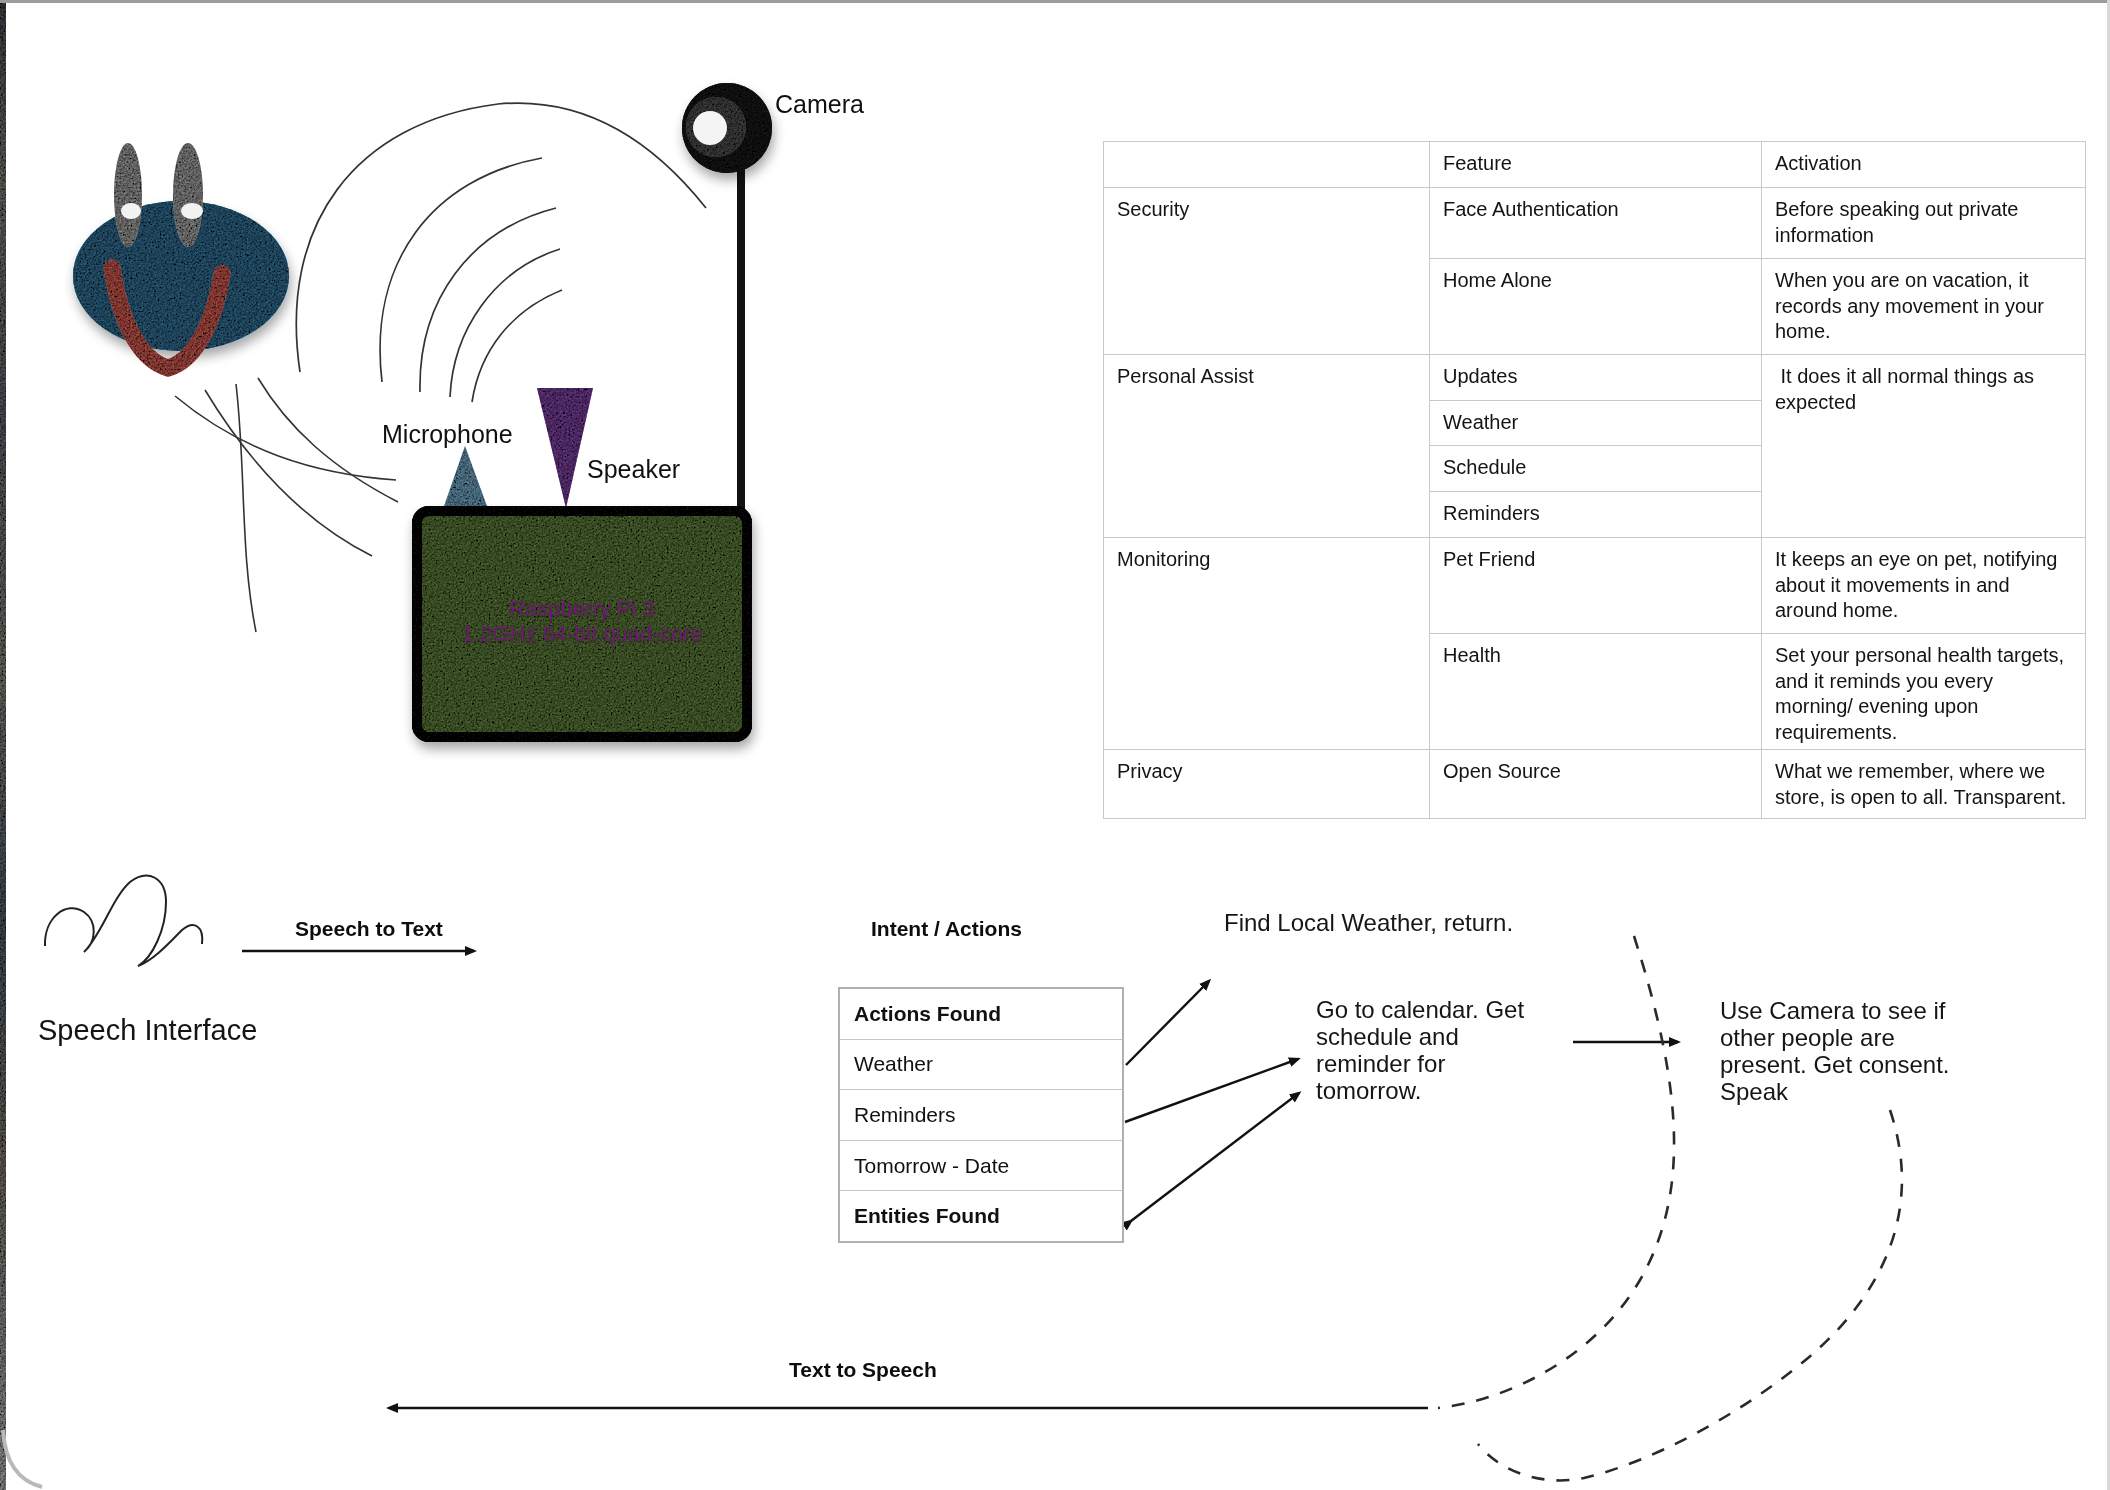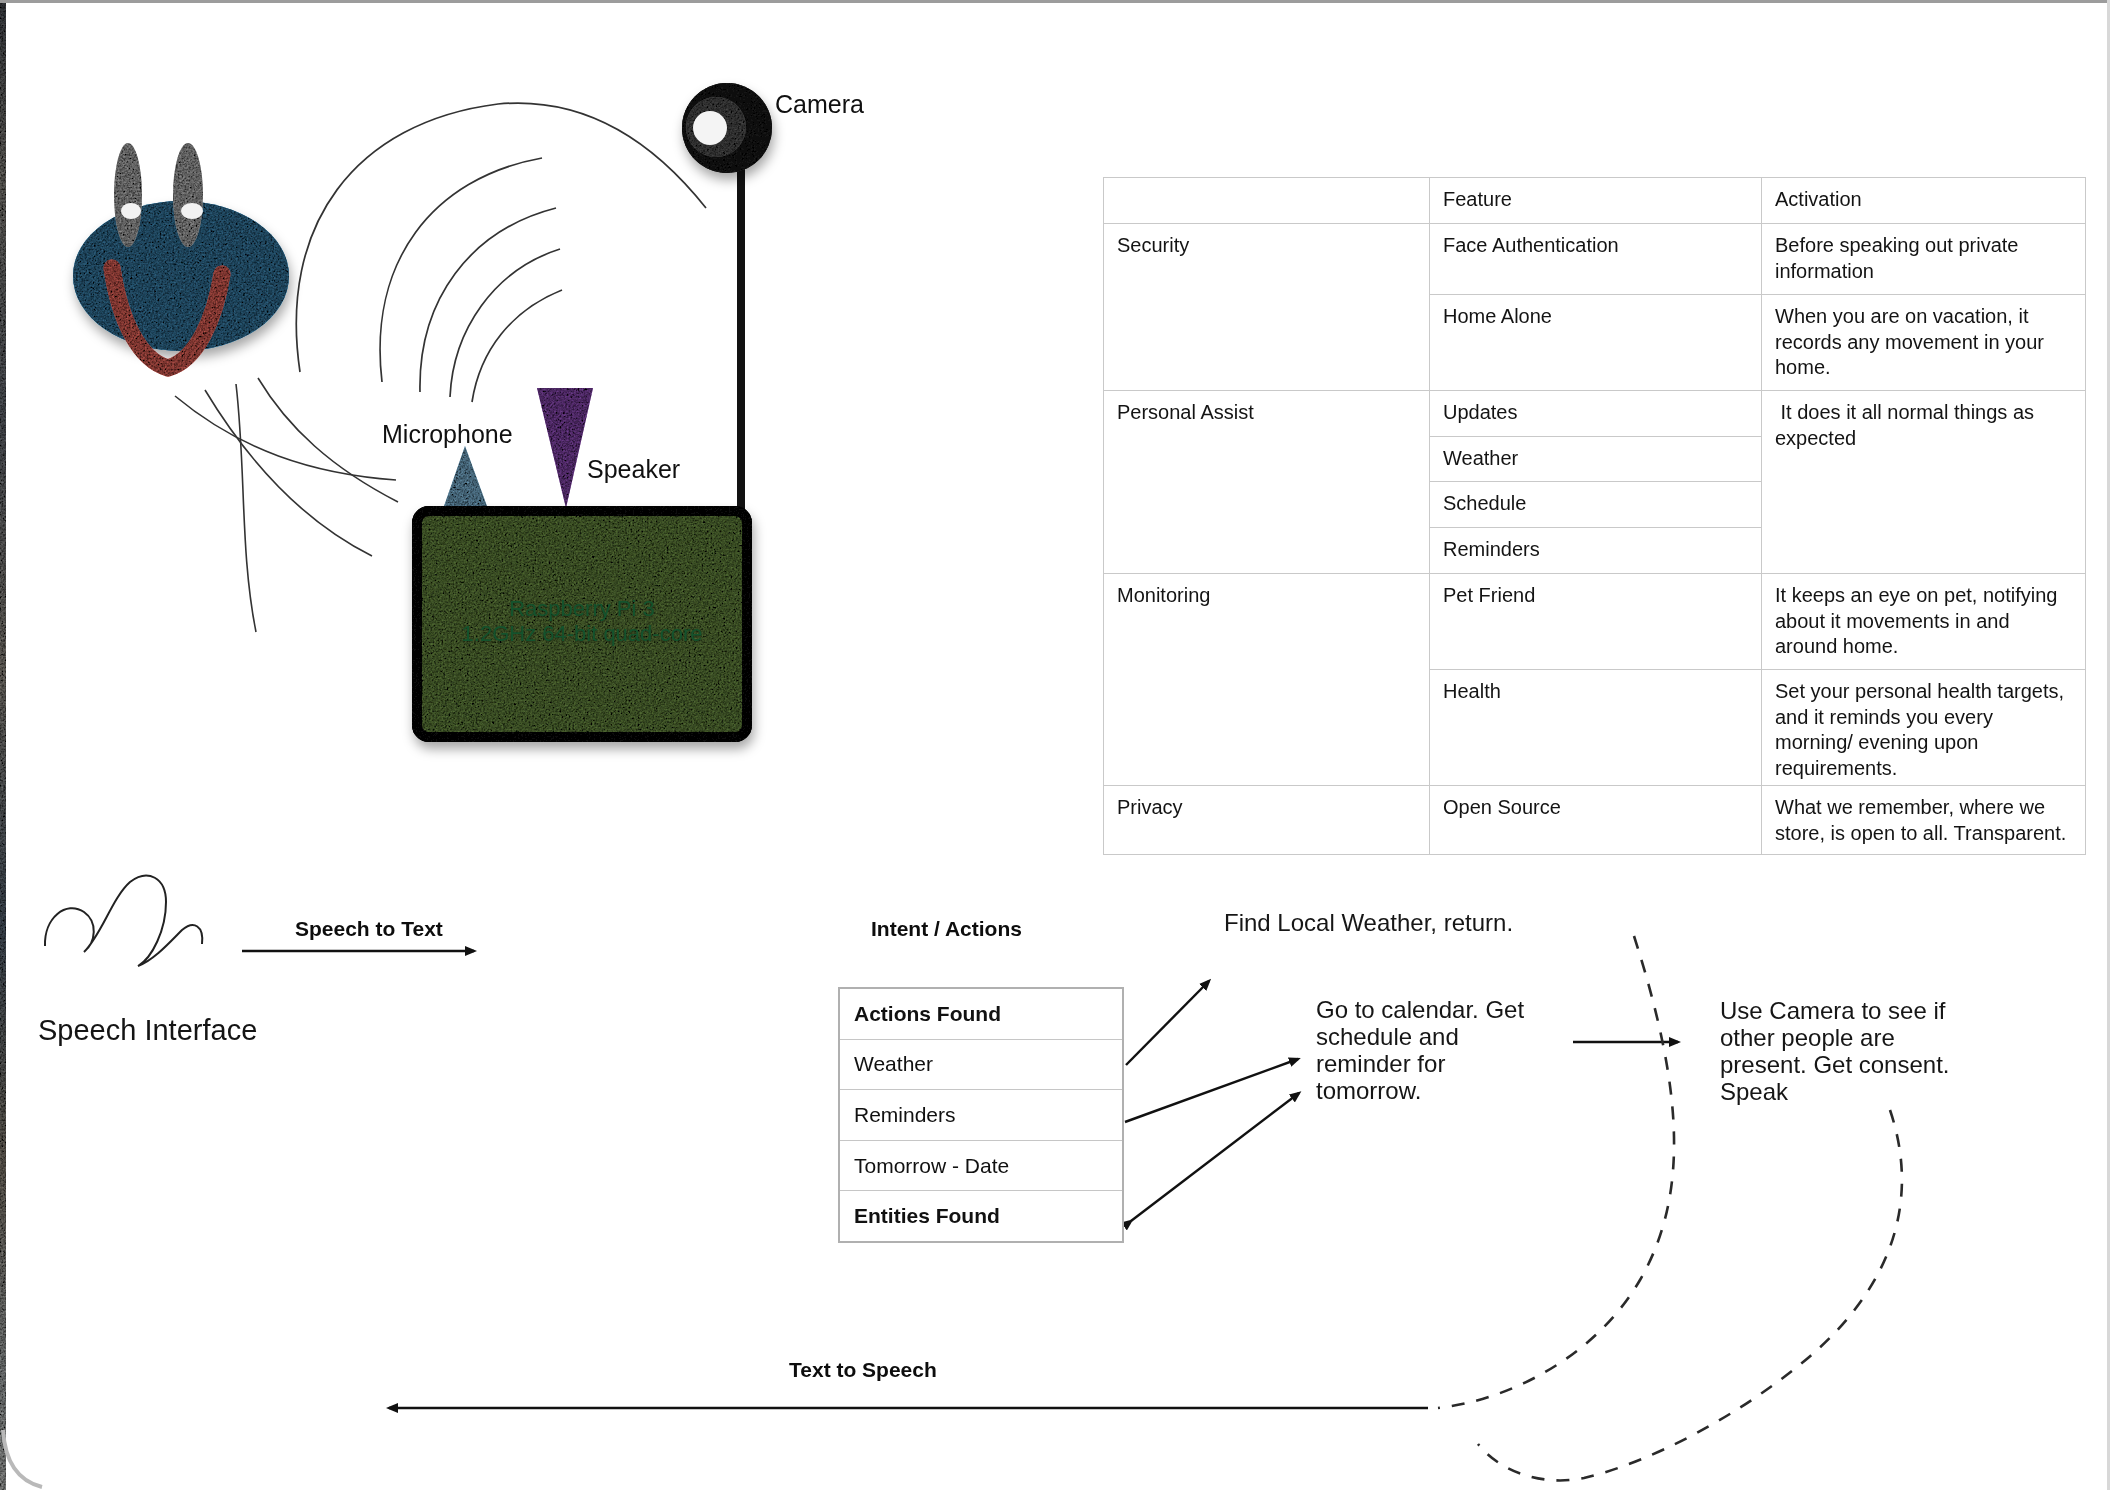--- a/index.html
+++ b/index.html
@@ -3,21 +3,21 @@
 <meta charset="utf-8">
 <style>
   html,body{margin:0;padding:0;background:#ffffff;}
   #stage{
     position:relative;width:2110px;height:1490px;background:#ffffff;overflow:hidden;
     font-family:"Liberation Sans", sans-serif;color:#1a1a1a;
   }
   .abs{position:absolute;}
   
   #feature-table{position:absolute;left:1103px;top:141px;}
-  #feature-table table{border-collapse:collapse;table-layout:fixed;width:982px;margin-top:36px;}
+  #feature-table table{border-collapse:collapse;table-layout:fixed;width:982px;}
   #feature-table td,#feature-table th{
     border:1px solid #c9c9c9;vertical-align:top;text-align:left;
     font-size:20px;font-weight:400;line-height:1.28;padding:9px 12px 4px 13px;
     white-space:pre-wrap;color:#141414;
   }
   .col-cat{width:326px;} .col-feat{width:332px;} .col-act{width:324px;}
   
   #intent-box{
     position:absolute;left:838px;top:987px;width:286px;height:256px;
     border:2px solid #b0b0b0;box-sizing:border-box;background:#ffffff;
@@ -30,21 +30,21 @@
   .intent-row:first-child{border-top:none;}
   .intent-row.bold{font-weight:700;}
   
   .flow-label{font-weight:700;font-size:21px;white-space:nowrap;color:#0d0d0d;margin-left:32px;}
   .flow-text{font-size:24px;line-height:27px;color:#161616;}
   .nowrap{white-space:nowrap;}
   .device-label{font-size:25px;color:#101010;white-space:nowrap;}
   #speech-interface-label{font-size:29px;color:#141414;white-space:nowrap;}
   #board-text{
     position:absolute;left:417px;top:596px;width:330px;text-align:center;
-    color:#14532d;font-size:22px;line-height:25px;text-shadow:0 1px 2px rgba(0,0,0,0.35);
+    color:#701a75;font-size:22px;line-height:25px;text-shadow:0 1px 2px rgba(0,0,0,0.35);
   }
 </style>
 </head>
 <body>
 
 <div id="stage">
 
   <svg class="abs" style="left:0;top:0" width="2110" height="1490" viewBox="0 0 2110 1490">
     <defs>
       <filter id="grain" x="-20%" y="-20%" width="140%" height="140%">

